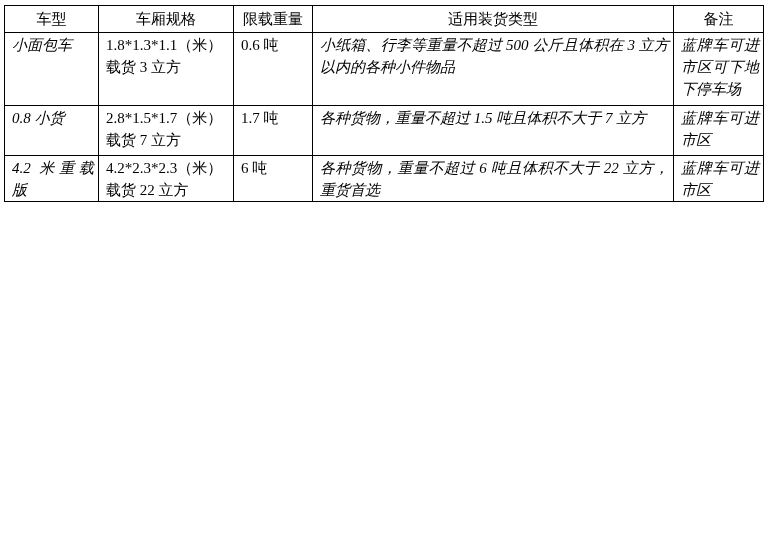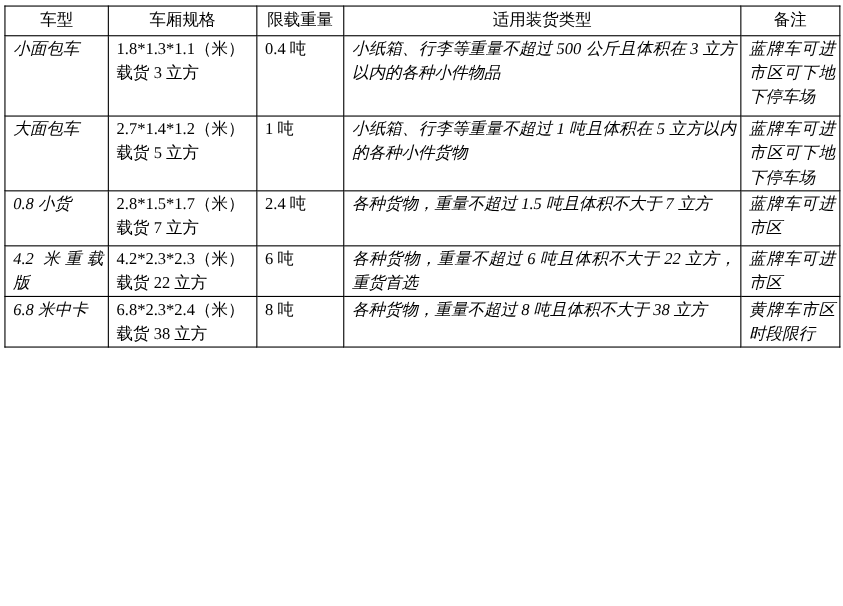--- a/index.html
+++ b/index.html
@@ -75,68 +75,48 @@
       <th class="hdr">适用装货类型</th>
       <th class="hdr">备注</th>
     </tr>
 
     <tr style="height:73px">
       <td class="cell">小面包车</td>
       <td class="cell-nowrapish">
         <div class="spec-line">1.8*1.3*1.1（米）</div>
         <div class="spec-line">载货 3 立方</div>
       </td>
-      <td class="cell-nowrapish">0.4 吨</td>
+      <td class="cell-nowrapish">0.6 吨</td>
       <td class="cell">小纸箱、行李等重量不超过 500 公斤且体积在 3 立方以内的各种小件物品</td>
       <td class="cell">蓝牌车可进市区可下地下停车场</td>
     </tr>
 
-    <tr style="height:67px">
-      <td class="cell">大面包车</td>
-      <td class="cell-nowrapish">
-        <div class="spec-line">2.7*1.4*1.2（米）</div>
-        <div class="spec-line">载货 5 立方</div>
-      </td>
-      <td class="cell-nowrapish">1 吨</td>
-      <td class="cell">小纸箱、行李等重量不超过 1 吨且体积在 5 立方以内的各种小件货物</td>
-      <td class="cell">蓝牌车可进市区可下地下停车场</td>
-    </tr>
 
     <tr style="height:50px">
       <td class="cell">0.8 小货</td>
       <td class="cell-nowrapish">
         <div class="spec-line">2.8*1.5*1.7（米）</div>
         <div class="spec-line">载货 7 立方</div>
       </td>
-      <td class="cell-nowrapish">2.4 吨</td>
+      <td class="cell-nowrapish">1.7 吨</td>
       <td class="cell">各种货物，重量不超过 1.5 吨且体积不大于 7 立方</td>
       <td class="cell">蓝牌车可进市区</td>
     </tr>
 
 
     <tr style="height:46px">
       <td class="cell">4.2 米重载版</td>
       <td class="cell-nowrapish">
         <div class="spec-line">4.2*2.3*2.3（米）</div>
         <div class="spec-line">载货 22 立方</div>
       </td>
       <td class="cell-nowrapish">6 吨</td>
       <td class="cell">各种货物，重量不超过 6 吨且体积不大于 22 立方，重货首选</td>
       <td class="cell">蓝牌车可进市区</td>
     </tr>
 
-    <tr style="height:46px">
-      <td class="cell">6.8 米中卡</td>
-      <td class="cell-nowrapish">
-        <div class="spec-line">6.8*2.3*2.4（米）</div>
-        <div class="spec-line">载货 38 立方</div>
-      </td>
-      <td class="cell-nowrapish">8 吨</td>
-      <td class="cell">各种货物，重量不超过 8 吨且体积不大于 38 立方</td>
-      <td class="cell">黄牌车市区时段限行</td>
-    </tr>
 
 
 
 
   </tbody>
     </table>
 </div>
 
 </body></html>

